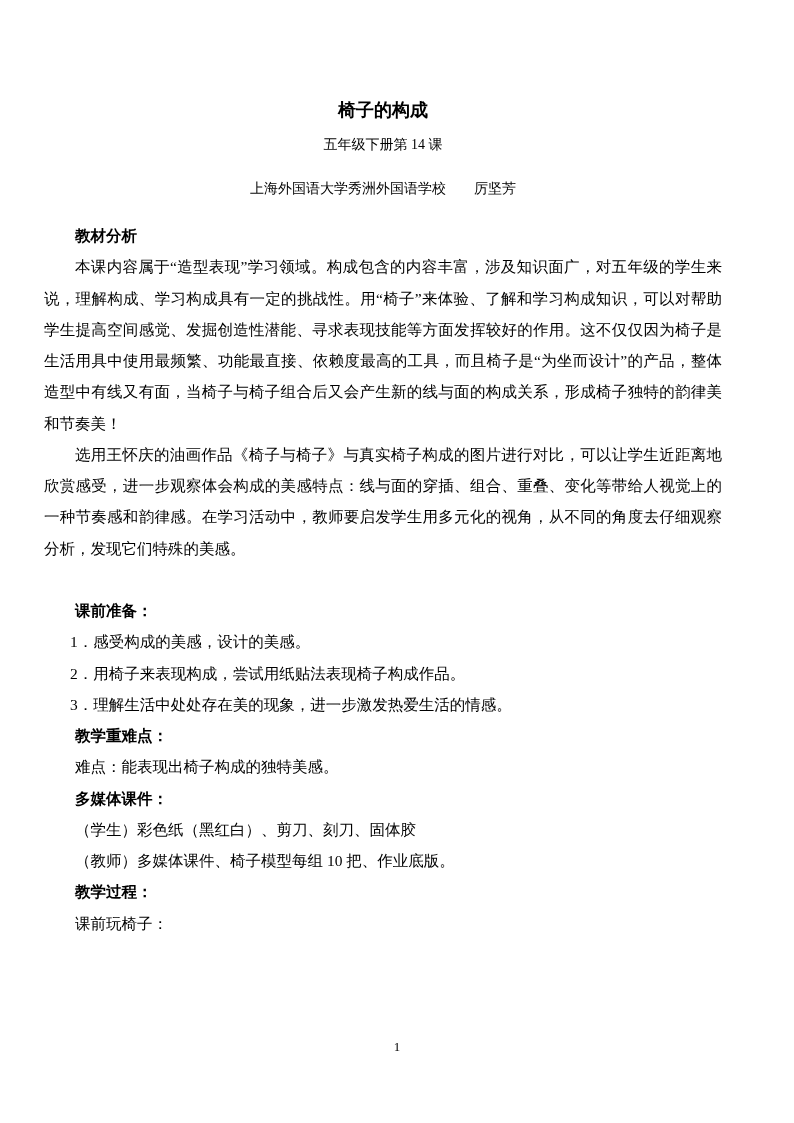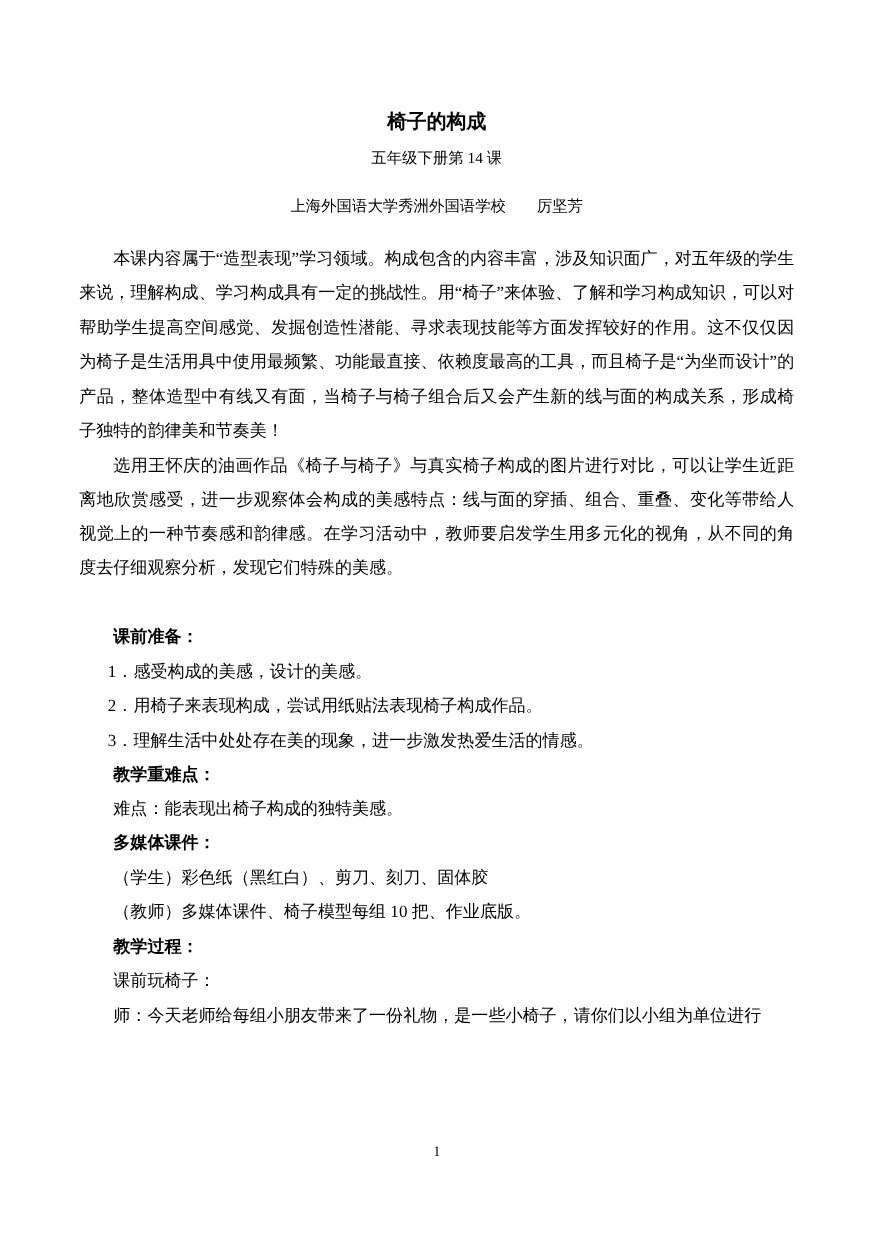--- a/index.html
+++ b/index.html
@@ -6,21 +6,21 @@
     margin: 0;
     padding: 0;
     background: #ffffff;
   }
   .page {
     position: relative;
     width: 794px;
     height: 1123px;
     box-sizing: border-box;
     margin: 0 auto;
-    padding: 98px 72px 0 72px;
+    padding: 98px 72px 0 44px;
     background: #ffffff;
     color: #000000;
     font-family: "Liberation Serif", "DejaVu Serif", serif;
     overflow: hidden;
   }
   .doc-title {
     margin: 0;
     font-size: 18px;
     line-height: 24px;
     font-weight: bold;
@@ -80,36 +80,36 @@
 <div class="page">
 
   <h1 class="doc-title">椅子的构成</h1>
 
   <p class="doc-subtitle">五年级下册第 14 课</p>
 
   <p class="doc-author">上海外国语大学秀洲外国语学校　　厉坚芳</p>
 
   <div class="body-text">
 
+    <p class="h">教材分析</p>
     <p class="para">本课内容属于“造型表现”学习领域。构成包含的内容丰富，涉及知识面广，对五年级的学生来说，理解构成、学习构成具有一定的挑战性。用“椅子”来体验、了解和学习构成知识，可以对帮助学生提高空间感觉、发掘创造性潜能、寻求表现技能等方面发挥较好的作用。这不仅仅因为椅子是生活用具中使用最频繁、功能最直接、依赖度最高的工具，而且椅子是“为坐而设计”的产品，整体造型中有线又有面，当椅子与椅子组合后又会产生新的线与面的构成关系，形成椅子独特的韵律美和节奏美！</p>
     <p class="para">选用王怀庆的油画作品《椅子与椅子》与真实椅子构成的图片进行对比，可以让学生近距离地欣赏感受，进一步观察体会构成的美感特点：线与面的穿插、组合、重叠、变化等带给人视觉上的一种节奏感和韵律感。在学习活动中，教师要启发学生用多元化的视角，从不同的角度去仔细观察分析，发现它们特殊的美感。</p>
 
     <p class="h gap-above">课前准备：</p>
     <p class="item">1．感受构成的美感，设计的美感。</p>
     <p class="item">2．用椅子来表现构成，尝试用纸贴法表现椅子构成作品。</p>
     <p class="item">3．理解生活中处处存在美的现象，进一步激发热爱生活的情感。</p>
 
     <p class="h">教学重难点：</p>
     <p class="line">难点：能表现出椅子构成的独特美感。</p>
 
     <p class="h">多媒体课件：</p>
     <p class="line">（学生）彩色纸（黑红白）、剪刀、刻刀、固体胶</p>
     <p class="line">（教师）多媒体课件、椅子模型每组 10 把、作业底版。</p>
 
     <p class="h">教学过程：</p>
     <p class="line">课前玩椅子：</p>
-    <p class="line">师：今天老师给每组小朋友带来了一份礼物，是一些小椅子，请你们以小组为单位进行</p>
 
   </div>
 
   <div class="page-number">1</div>
 
 </div>
 
 </body></html>

